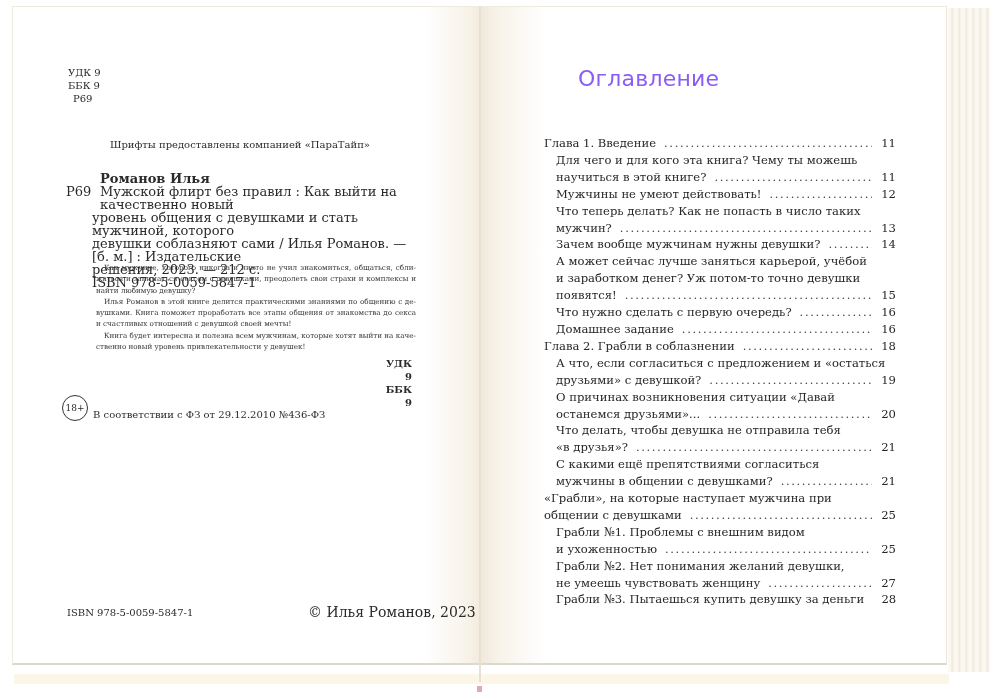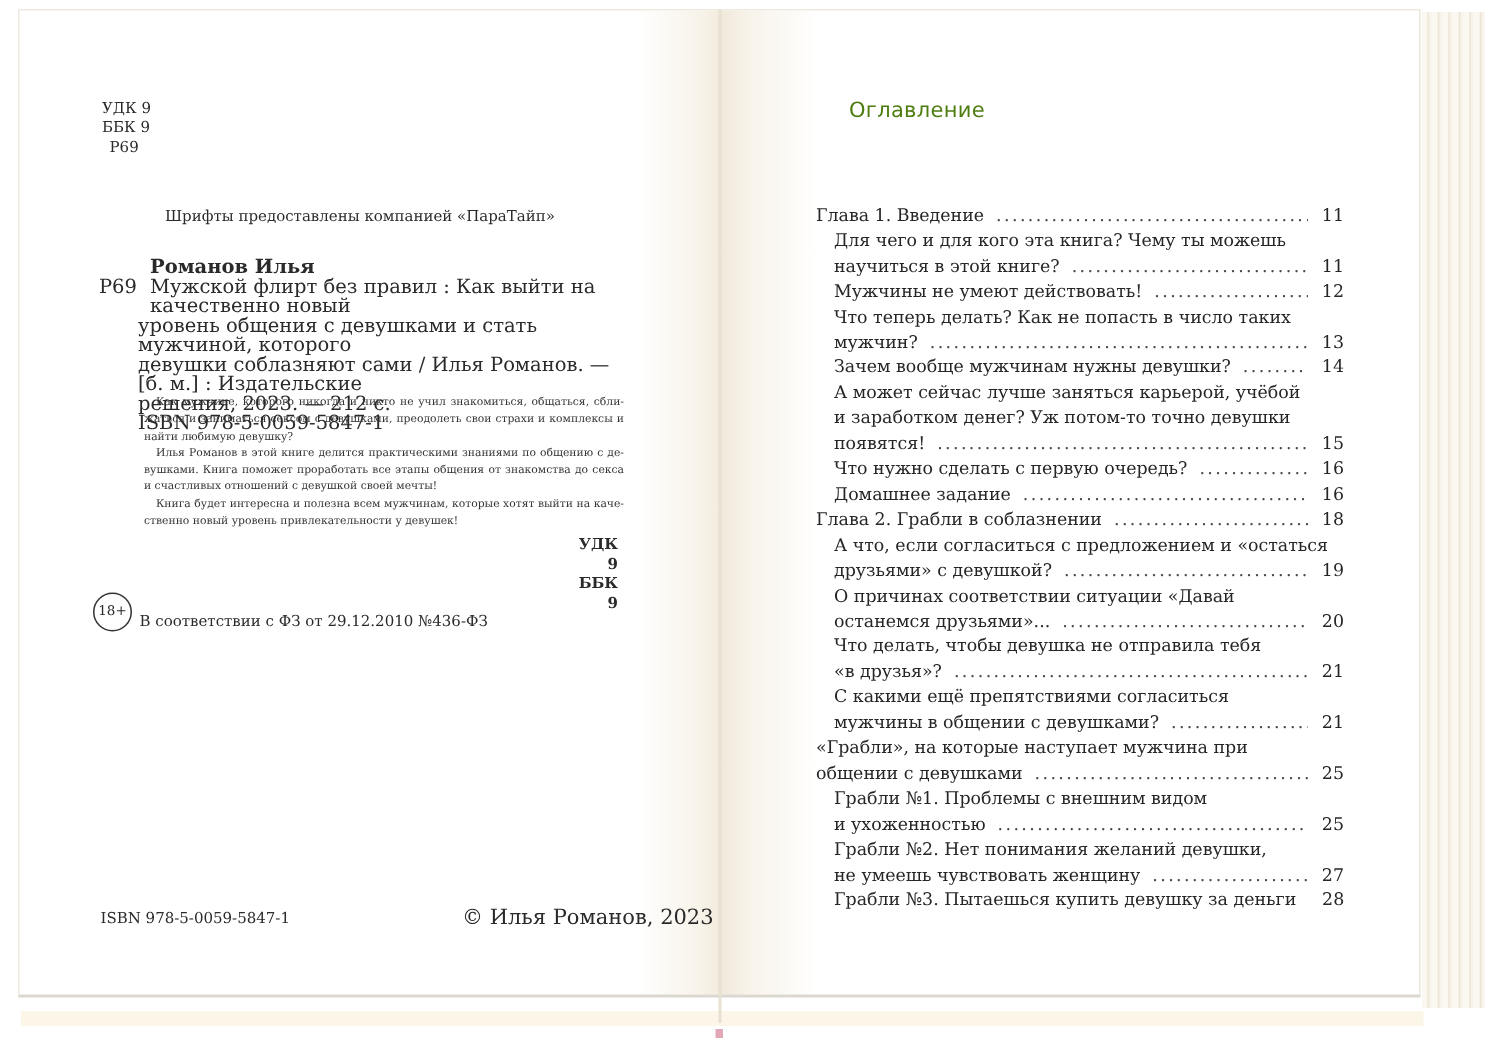--- a/index.html
+++ b/index.html
@@ -64,22 +64,22 @@
   .age-badge {
     width: 24px; height: 24px; border: 1.4px solid #333; border-radius: 50%;
     display: flex; align-items: center; justify-content: center;
     font-size: 9px; margin-right: 5px;
   }
   .footer-isbn { left: 67px; top: 606px; font-size: 10px; }
   .footer-copy { left: 308px; top: 606px; font-size: 14px; }
 
   
   .toc-title {
-    position: absolute; left: 566px; top: 66px; font-family: "DejaVu Sans", sans-serif;
-    font-size: 14px; color: #4d7c0f; letter-spacing: 0.2px;
+    position: absolute; left: 578px; top: 66px; font-family: "DejaVu Sans", sans-serif;
+    font-size: 22px; color: #8b5cf6; letter-spacing: 0.2px;
   }
   .toc { position: absolute; left: 544px; top: 135px; width: 352px; font-size: 11.6px; line-height: 16.9px; color: #262626; }
   .toc-entry { display: block; }
   .toc-entry.sub { padding-left: 12px; }
   .toc-line { display: flex; align-items: flex-start; }
   .toc-text { white-space: nowrap; }
   .toc-dots {
     flex: 1; overflow: hidden; white-space: nowrap; margin: 0 6px 0 8px;
     letter-spacing: 1.6px; color: #444;
   }
@@ -221,21 +221,21 @@
           <span class="toc-text">А что, если согласиться с предложением и «остаться</span>
         </div>
         <div class="toc-line">
           <span class="toc-text">друзьями» с девушкой?</span>
           <span class="toc-dots"></span>
           <span class="toc-page">19</span>
         </div>
       </div>
       <div class="toc-entry sub">
         <div class="toc-line">
-          <span class="toc-text">О причинах соответствии ситуации «Давай</span>
+          <span class="toc-text">О причинах возникновения ситуации «Давай</span>
         </div>
         <div class="toc-line">
           <span class="toc-text">останемся друзьями»...</span>
           <span class="toc-dots"></span>
           <span class="toc-page">20</span>
         </div>
       </div>
       <div class="toc-entry sub">
         <div class="toc-line">
           <span class="toc-text">Что делать, чтобы девушка не отправила тебя</span>

